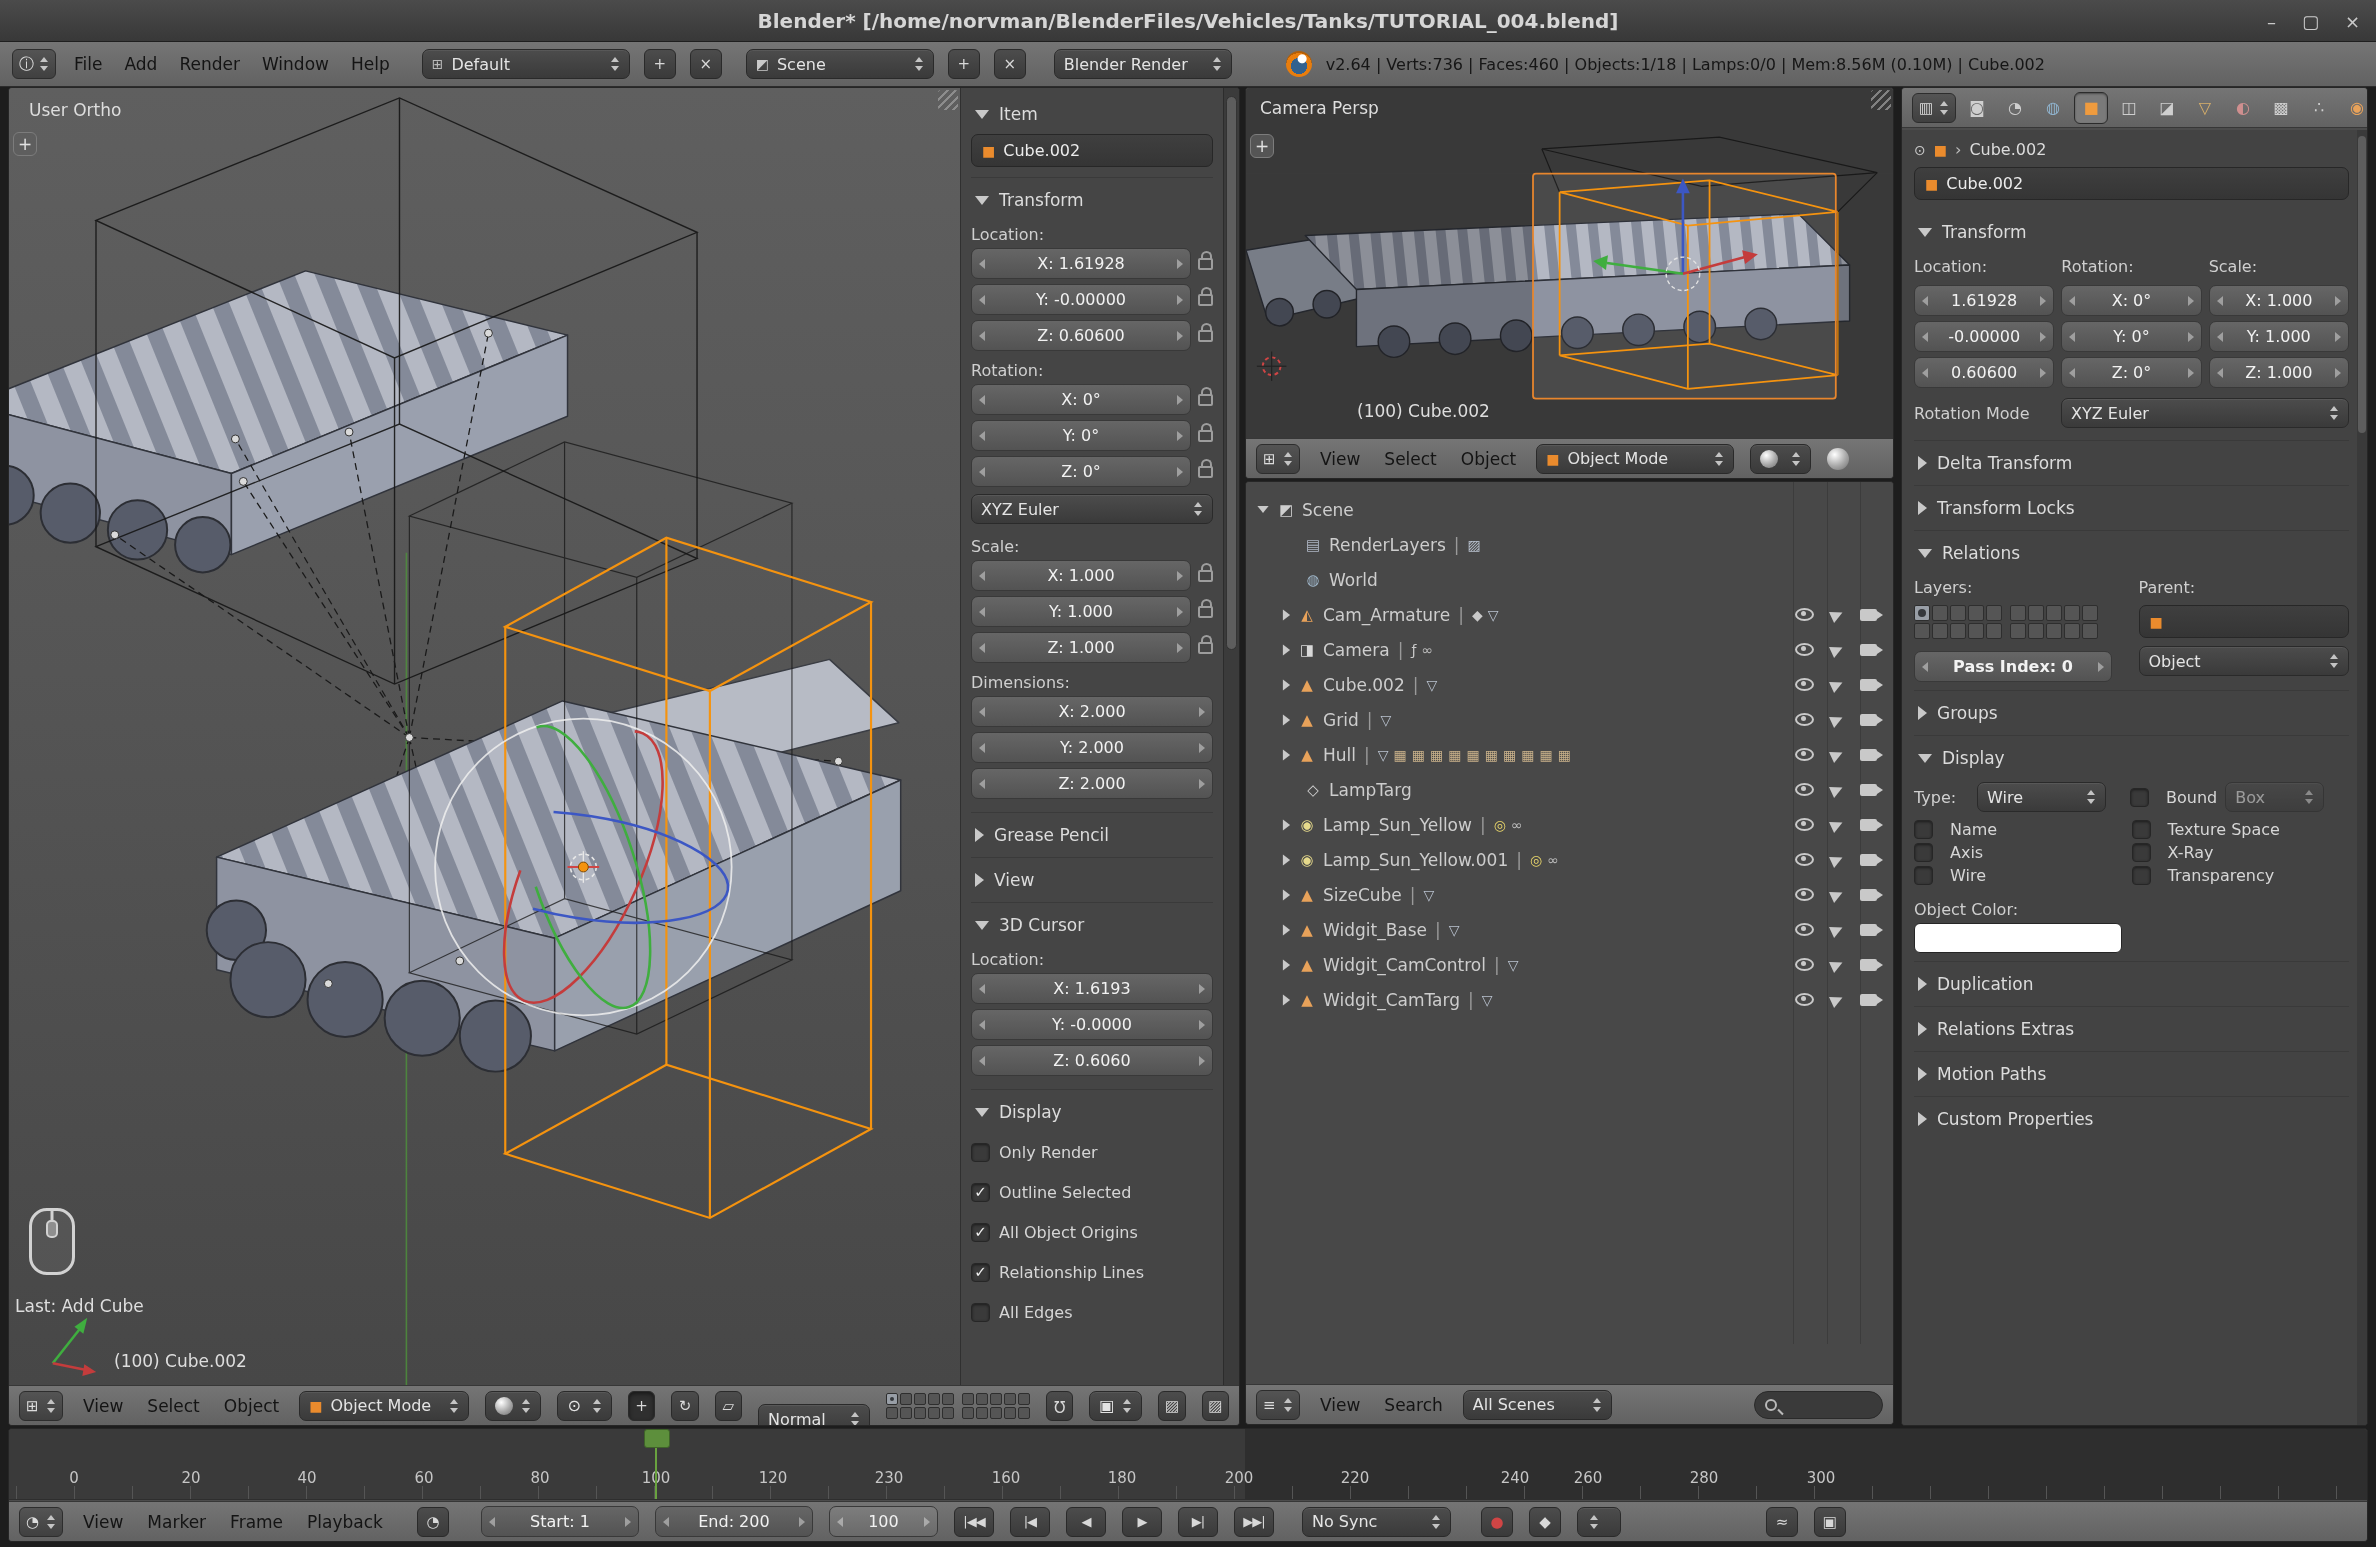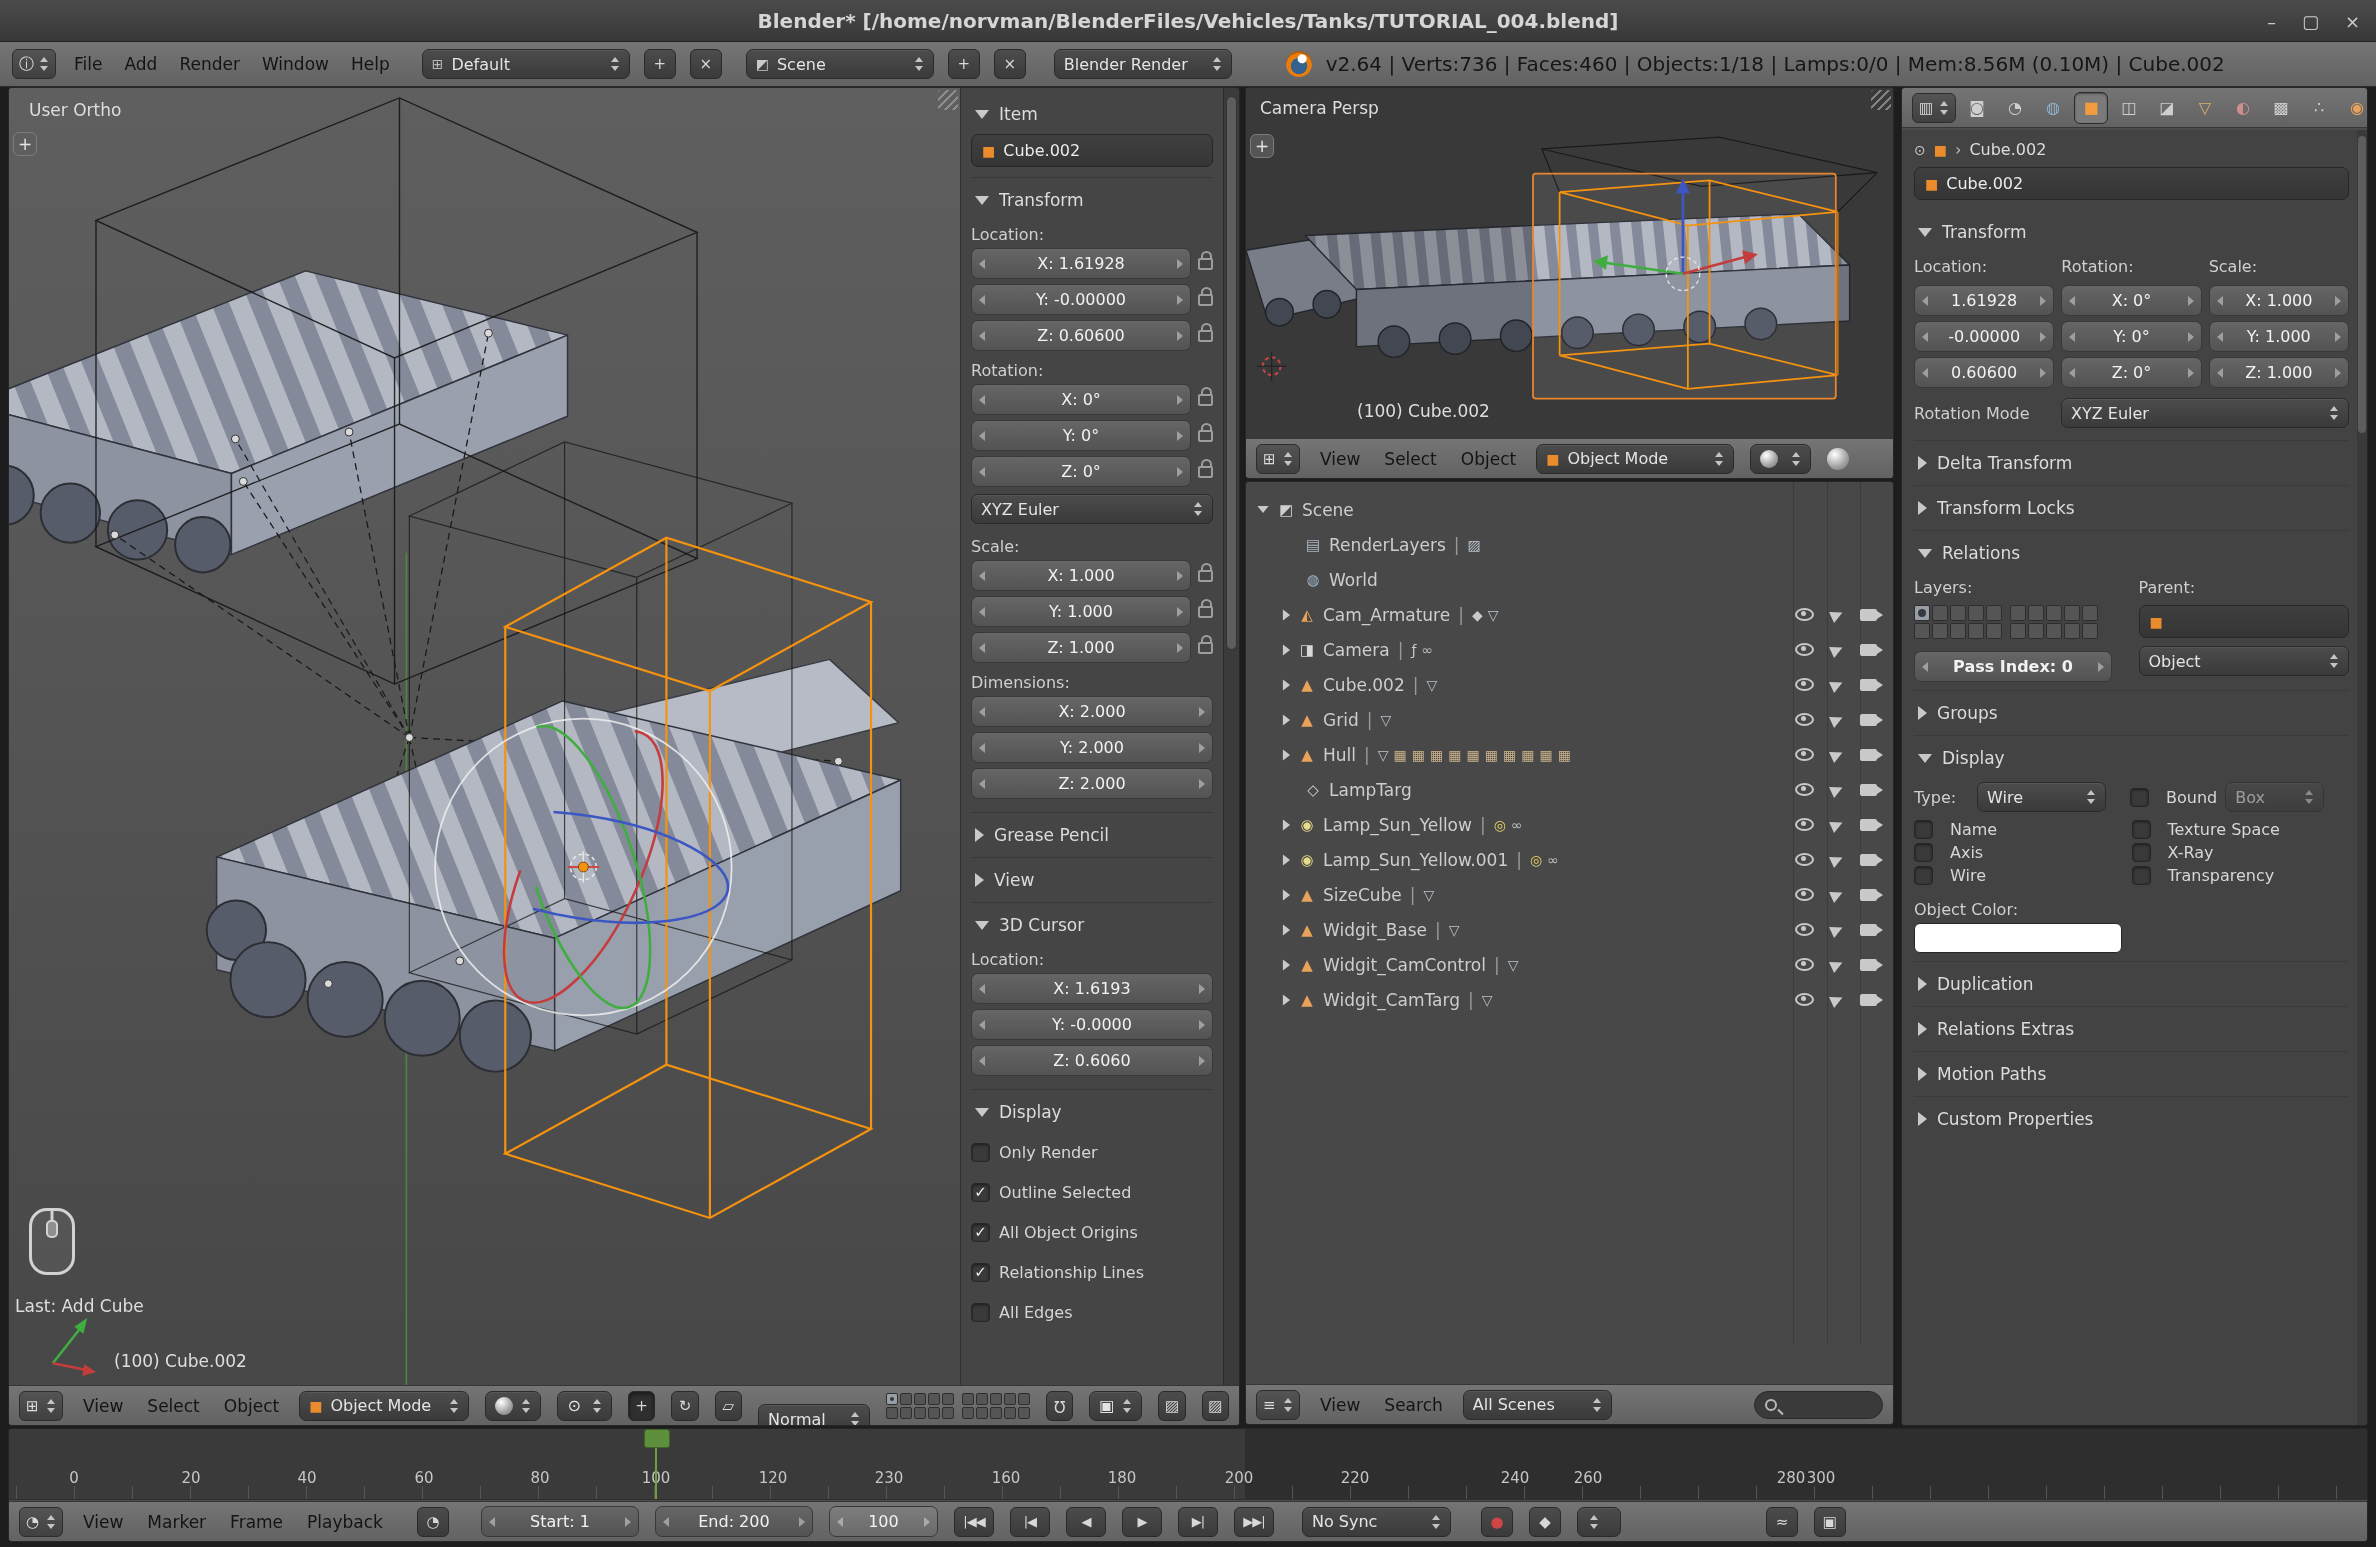--- a/index.html
+++ b/index.html
@@ -99,21 +99,21 @@
 
   
   #tlruler{position:absolute;left:0;right:0;top:0;height:71px;background:#3a3a3a;border-bottom:1px solid #2e2e2e;overflow:hidden;}
   .tick{position:absolute;top:40px;transform:translateX(-50%);color:#c6c6c6;font-size:15px;}
   .tmarks{position:absolute;left:7px;right:0;bottom:0;height:13px;background:repeating-linear-gradient(90deg,#555 0 1px,transparent 1px 58px);}
   #playhead{position:absolute;top:0;bottom:0;width:2px;background:#69a23f;}
   #playhead::before{content:"";position:absolute;left:-11px;top:0;width:24px;height:17px;background:#5d8f3c;border:1px solid #3f6329;border-radius:3px;}
   .outrange{position:absolute;top:0;bottom:0;background:rgba(0,0,0,.20);}
   .media{width:40px;font-size:13px;letter-spacing:-1px;}
 
-  .statstext{color:#161616;font-size:20px;white-space:nowrap;text-align:center;}
+  .statstext{color:#161616;font-size:16px;white-space:nowrap;text-align:center;}
   .blogo{width:26px;height:26px;border-radius:50%;background:radial-gradient(circle at 62% 30%,#ffffff 0 4px,transparent 5px),radial-gradient(circle at 50% 58%,#33628f 0 8px,#e87d0d 8px 13px,#b35f08 13px);flex:none;}
 </style>
 </head>
 <body>
 
 <div id="root">
 
   <div id="titlebar">
     <span>Blender* [/home/norvman/BlenderFiles/Vehicles/Tanks/TUTORIAL_004.blend]</span>
     <div class="winctl">
@@ -1052,21 +1052,21 @@
       <span class="tick" style="left:531px;">80</span>
       <span class="tick" style="left:647px;">100</span>
       <span class="tick" style="left:764px;">120</span>
       <span class="tick" style="left:880px;">230</span>
       <span class="tick" style="left:997px;">160</span>
       <span class="tick" style="left:1113px;">180</span>
       <span class="tick" style="left:1230px;">200</span>
       <span class="tick" style="left:1346px;">220</span>
       <span class="tick" style="left:1506px;">240</span>
       <span class="tick" style="left:1579px;">260</span>
-      <span class="tick" style="left:1782px;">280</span>
+      <span class="tick" style="left:1695px;">280</span>
       <span class="tick" style="left:1812px;">300</span>
       <div id="playhead" style="left:646px;"></div>
     </div>
     <div class="ehdr bottom">
       <div class="edbtn">
           <span>◔</span>
           <span class="ud"></span>
         </div>
       <span class="menu">View</span>
       <span class="menu">Marker</span>

